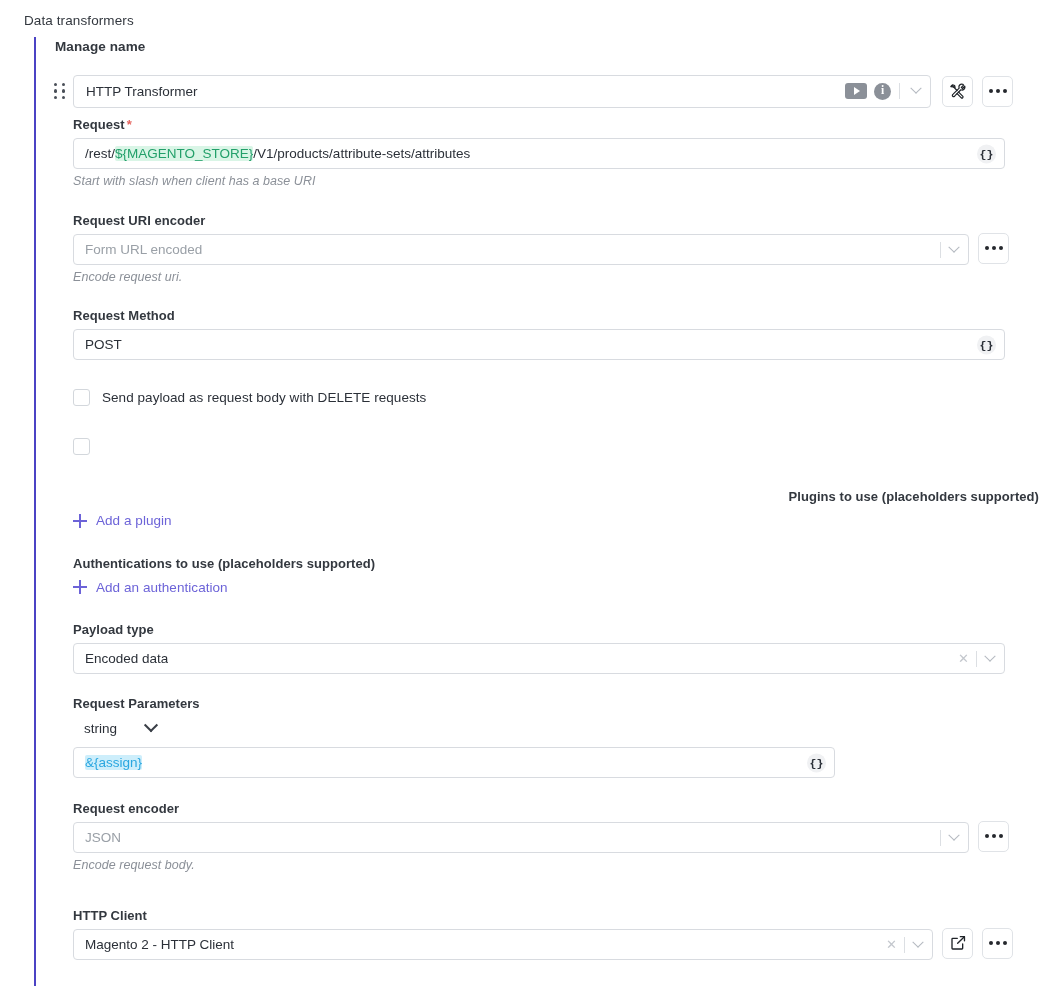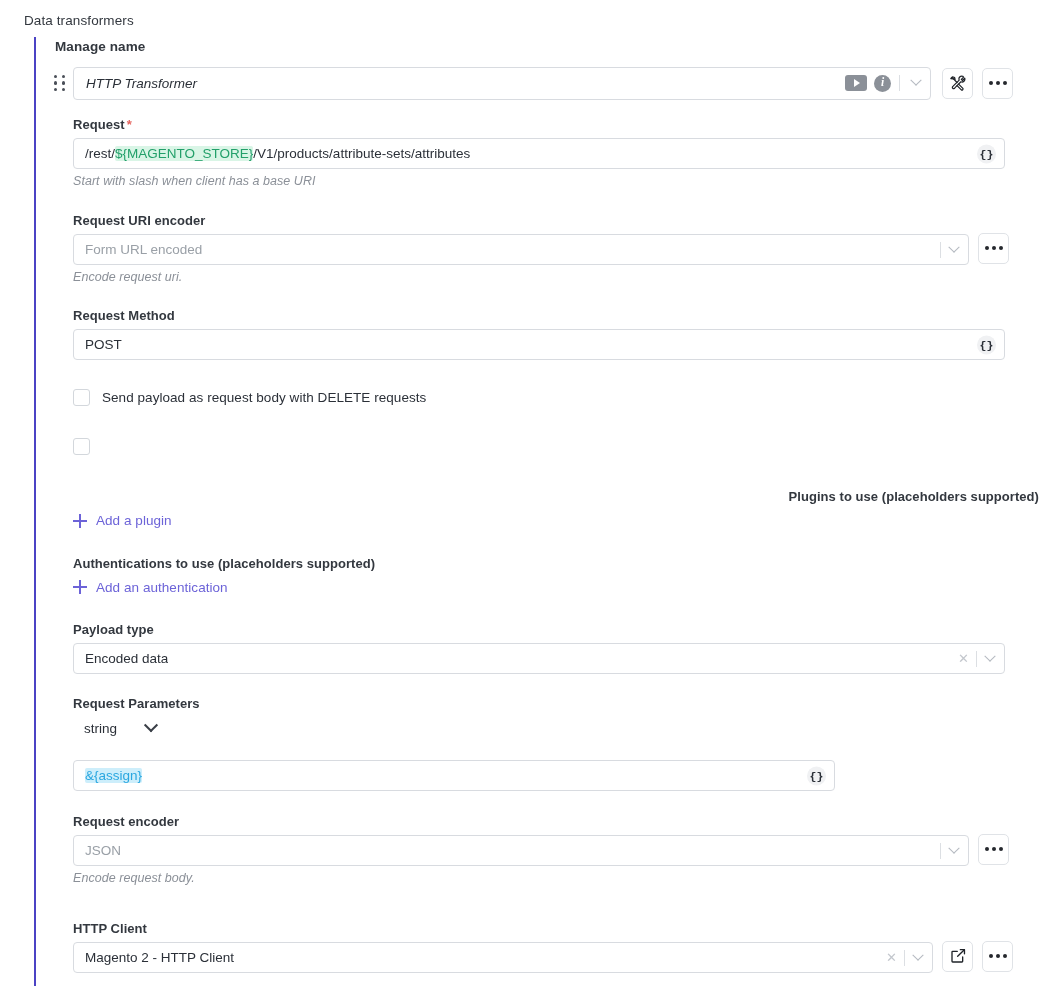--- a/index.html
+++ b/index.html
@@ -37,27 +37,26 @@
     margin-top: 2px;
     font-size: 13.5px;
     font-weight: 600;
     color: #33383f;
     letter-spacing: .1px;
   }
 
   
   .name-row {
     position: absolute;
-    left: 11px; top: 28px;
+    left: 11px; top: 36px;
     width: 990px;
     height: 36px;
     display: flex;
     align-items: center;
     gap: 0;
-    font-style: italic;
   }
   .drag-handle {
     width: 26px; height: 36px;
     display: flex; align-items: center; justify-content: center;
     cursor: grab;
     flex: none;
   }
   .dots { display: grid; grid-template-columns: 4px 4px; grid-gap: 3px 4px; }
   .dots i { display: block; width: 3.4px; height: 3.4px; border-radius: 50%; background: #4a4f58; }
 
@@ -366,21 +365,21 @@
           <span class="chev"></span>
         </span>
       </div>
 
       
       <div class="lbl" style="margin-top:20px;">Request Parameters</div>
       <div class="bare-select">
         <span class="v">string</span>
         <span class="chev dark"></span>
       </div>
-      <div class="field" style="width:762px;margin-top:18px;">
+      <div class="field" style="width:762px;margin-top:5px;">
         <span class="txt"><span class="tok-blue">&amp;{assign}</span></span>
         <span class="brace-badge">{}</span>
       </div>
 
       
       <div class="lbl" style="margin-top:21px;">Request encoder</div>
       <div class="row">
         <div class="field" style="width:896px;">
           <span class="txt ph">JSON</span>
           <span class="sel-adorn">

